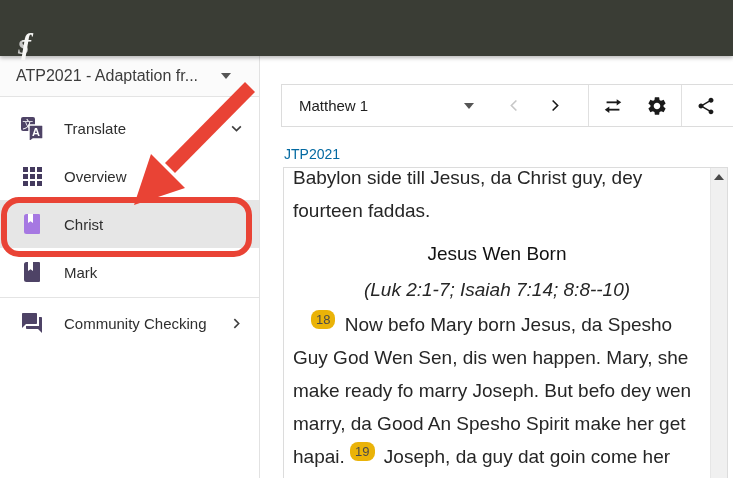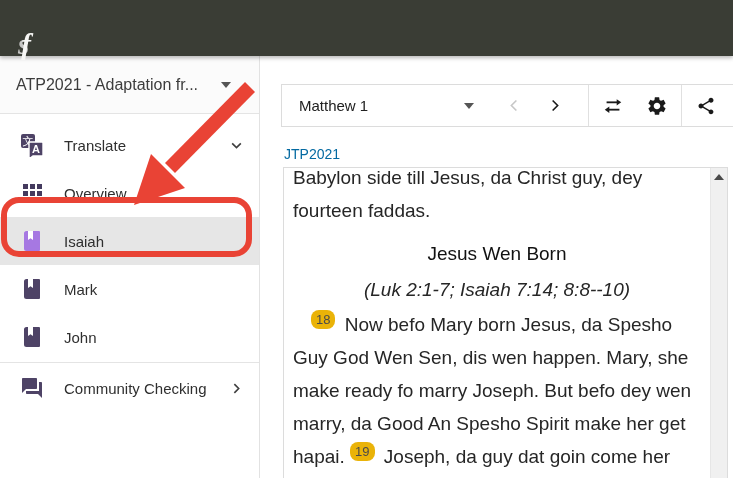--- a/index.html
+++ b/index.html
@@ -33,21 +33,21 @@
     color: #ffffff; font-size: 20px; font-weight: bold; letter-spacing: .2px;
   }
 
   
   .sidebar {
     position: absolute; left: 0; top: 56px; bottom: 0; width: 260px;
     background: #ffffff; border-right: 1px solid #e2e2e2;
     z-index: 2;
   }
   .project-selector {
-    height: 58px; display: flex; align-items: center;
+    height: 41px; display: flex; align-items: center;
     padding: 0 16px; background: #fbfbfb;
     border-bottom: 1px solid #e4e4e4;
     cursor: pointer;
   }
   .project-selector .label {
     font-size: 16px; color: #3c3c3c; flex: 1;
     white-space: nowrap; overflow: hidden;
   }
   .caret-down {
     width: 0; height: 0; border-left: 5px solid transparent;
@@ -166,39 +166,32 @@
         </g>
       </svg>
       <span class="label">Overview</span>
     </div>
 
     <div class="nav-item selected">
       <svg class="icon" viewBox="0 0 24 24">
         <path d="M19 2H6.5A2.5 2.5 0 0 0 4 4.5v15A2.5 2.5 0 0 0 6.5 22H19a1 1 0 0 0 1-1V3a1 1 0 0 0-1-1z" fill="#a678e2"></path>
         <path d="M8 2h5v9l-2.5-1.8L8 11z" fill="#ffffff"></path>
       </svg>
-      <span class="label">Isaiah</span>
+      <span class="label">Christ</span>
     </div>
 
     <div class="nav-item">
       <svg class="icon" viewBox="0 0 24 24">
         <path d="M19 2H6.5A2.5 2.5 0 0 0 4 4.5v15A2.5 2.5 0 0 0 6.5 22H19a1 1 0 0 0 1-1V3a1 1 0 0 0-1-1z" fill="#4e4366"></path>
         <path d="M8 2h5v9l-2.5-1.8L8 11z" fill="#ffffff"></path>
       </svg>
       <span class="label">Mark</span>
     </div>
 
 
-    <div class="nav-item">
-      <svg class="icon" viewBox="0 0 24 24">
-        <path d="M19 2H6.5A2.5 2.5 0 0 0 4 4.5v15A2.5 2.5 0 0 0 6.5 22H19a1 1 0 0 0 1-1V3a1 1 0 0 0-1-1z" fill="#4e4366"></path>
-        <path d="M8 2h5v9l-2.5-1.8L8 11z" fill="#ffffff"></path>
-      </svg>
-      <span class="label">John</span>
-    </div>
 
     <div class="nav-divider"></div>
 
     <div class="nav-item">
       <svg class="icon" viewBox="0 0 24 24">
         <path d="M21 6h-2v9H6v2c0 .55.45 1 1 1h11l4 4V7c0-.55-.45-1-1-1zm-4 6V3c0-.55-.45-1-1-1H3c-.55 0-1 .45-1 1v14l4-4h10c.55 0 1-.45 1-1z" fill="#4e4366"></path>
       </svg>
       <span class="label">Community Checking</span>
       <svg class="nav-chevron" width="13" height="13" viewBox="0 0 24 24">
         <path d="M8 4l8 8-8 8" fill="none" stroke="#3f3f3f" stroke-width="3"></path>

